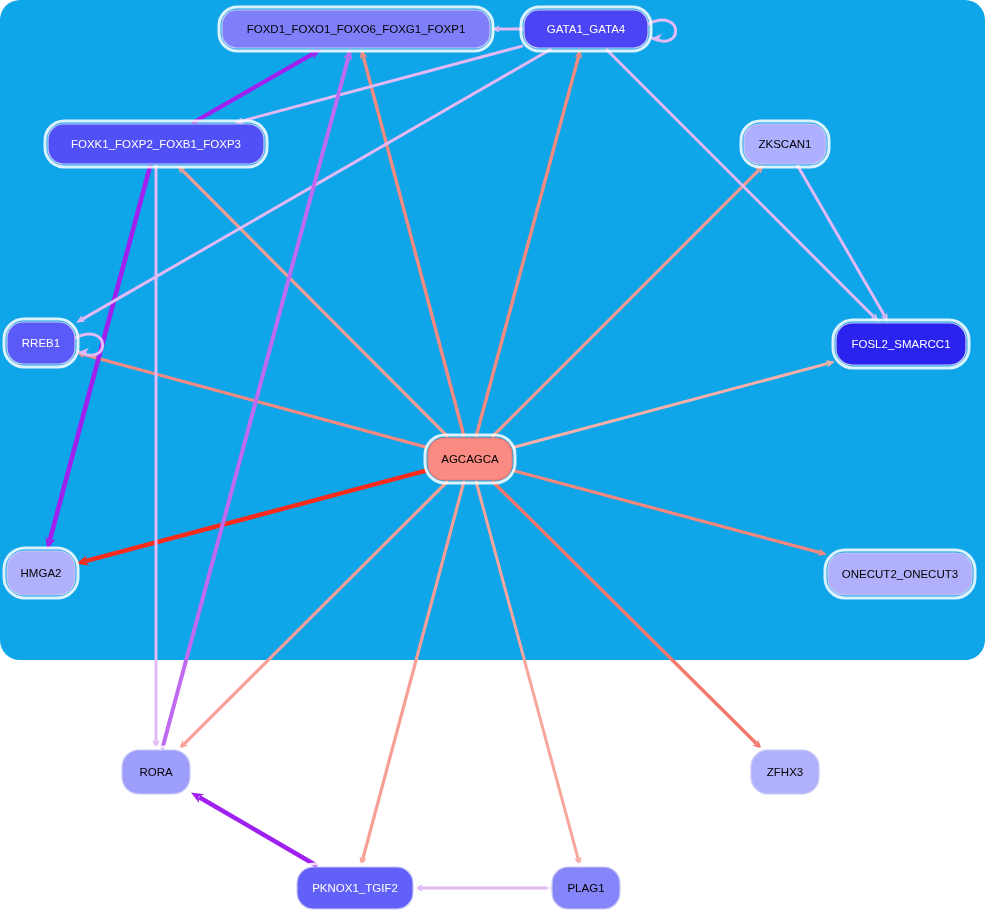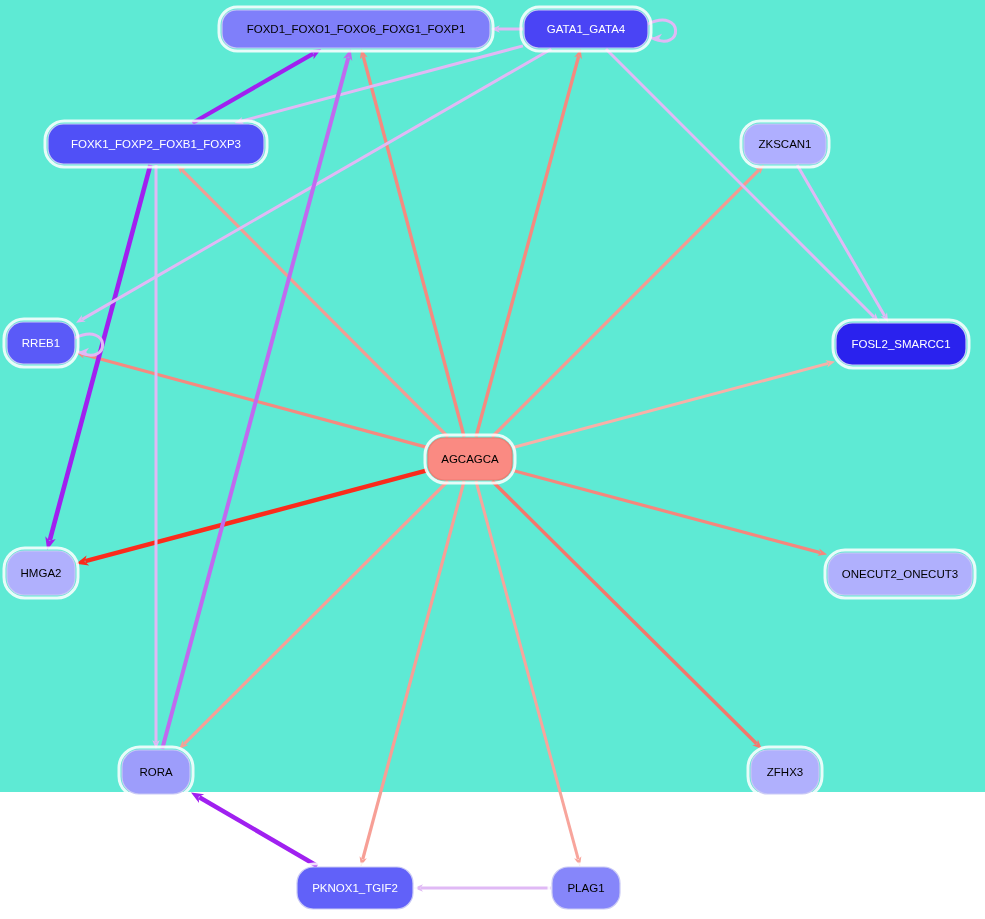--- a/index.html
+++ b/index.html
@@ -1,17 +1,17 @@
 <!DOCTYPE html>
 <html><head>
 <meta charset="utf-8">
 <style>
   html,body{margin:0;padding:0;background:#ffffff;}
   body{width:985px;height:919px;overflow:hidden;font-family:"Liberation Sans",sans-serif;}
-  #stage{position:relative;width:985px;height:792px;background:#5eead4;}
+  #stage{position:relative;width:985px;height:660px;background:#0ea5e9;border-radius:20px;}
   svg#graph{position:absolute;left:0;top:0;width:985px;height:919px;}
   .node-label{font-family:"Liberation Sans",sans-serif;font-size:11.5px;dominant-baseline:middle;text-anchor:middle;pointer-events:none;}
   .node-box{stroke-width:1.2px;}
   .node-halo{fill:none;stroke:#ffffff;stroke-width:3px;opacity:.85;}
 </style>
 </head>
 <body>
 
 <div id="stage">
   <svg id="graph" viewBox="0 0 985 919" xmlns="http://www.w3.org/2000/svg">

